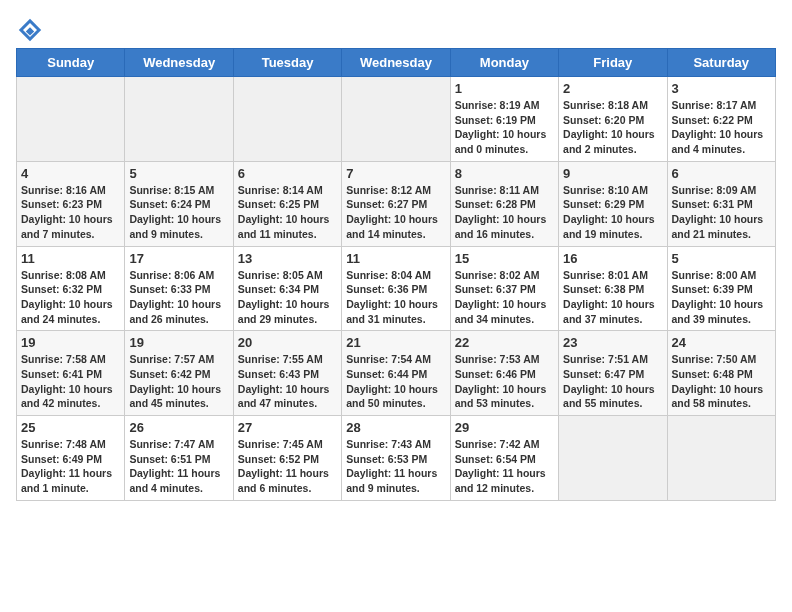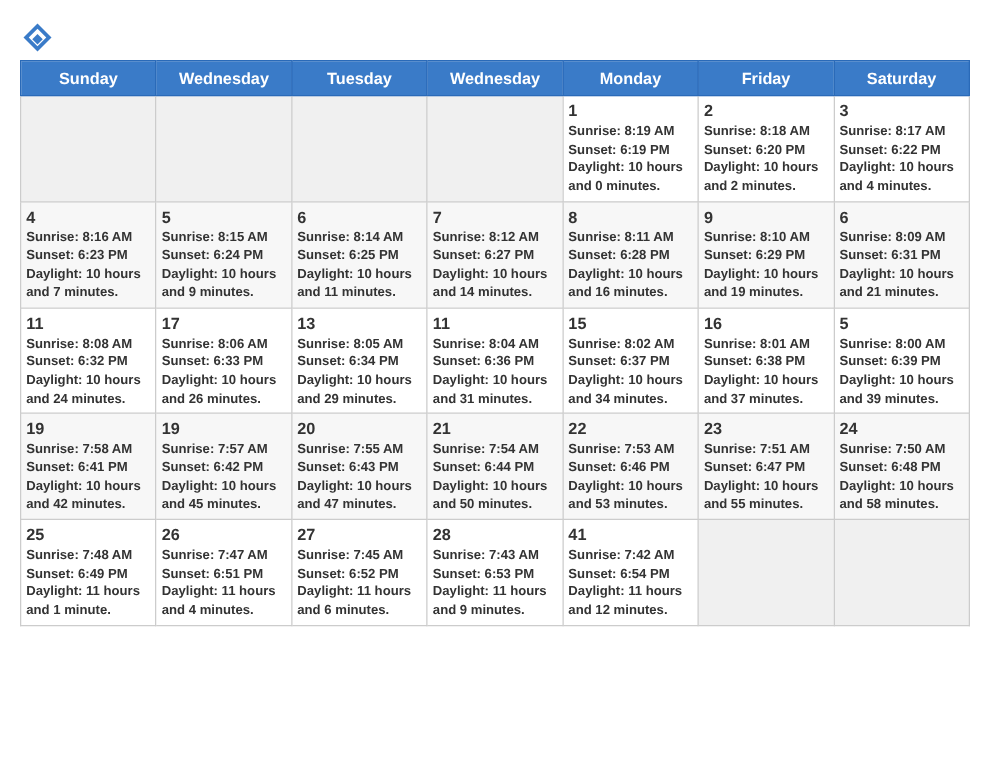--- a/index.html
+++ b/index.html
@@ -241,20 +241,20 @@
         </td>
         <td>
           <div class="day-number">27</div>
           <div class="day-info">Sunrise: 7:45 AM<br>Sunset: 6:52 PM<br>Daylight: 11 hours and 6 minutes.</div>
         </td>
         <td>
           <div class="day-number">28</div>
           <div class="day-info">Sunrise: 7:43 AM<br>Sunset: 6:53 PM<br>Daylight: 11 hours and 9 minutes.</div>
         </td>
         <td>
-          <div class="day-number">41</div>
+          <div class="day-number">29</div>
           <div class="day-info">Sunrise: 7:42 AM<br>Sunset: 6:54 PM<br>Daylight: 11 hours and 12 minutes.</div>
         </td>
         <td class="empty-cell"></td>
         <td class="empty-cell"></td>
       </tr>
     </tbody>
 </table>
 
 </body></html>

